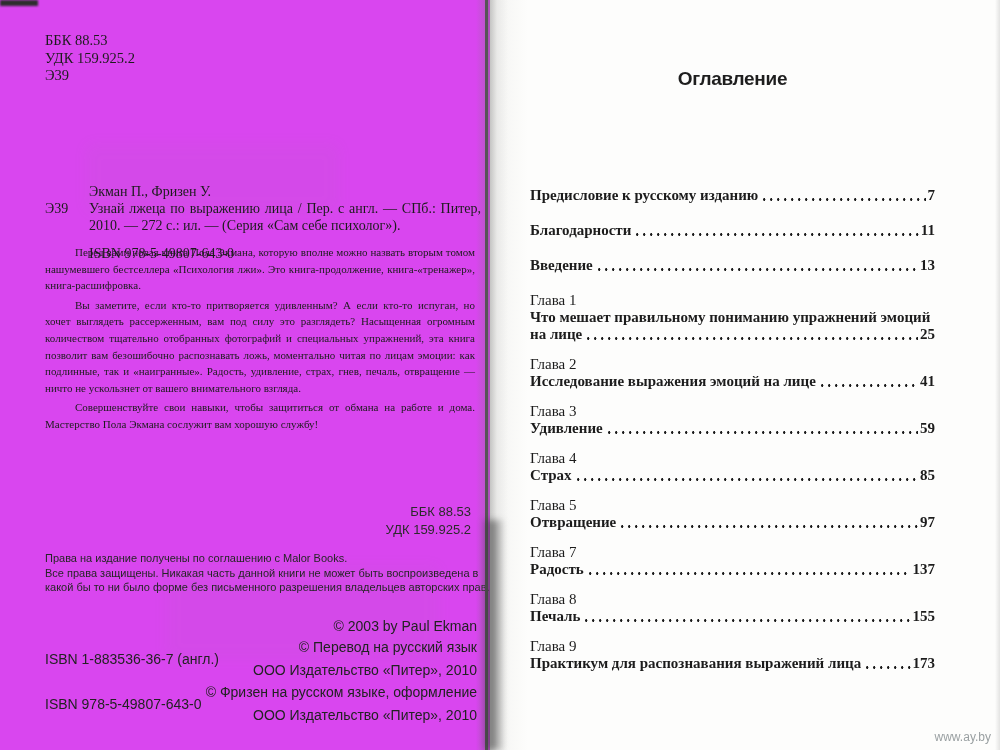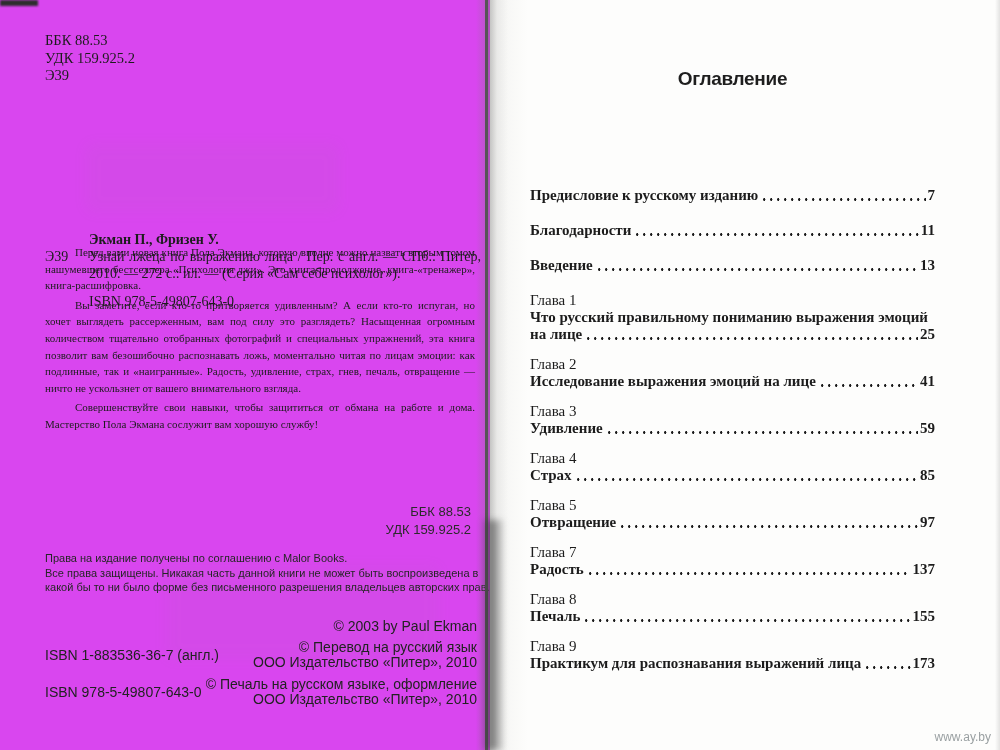--- a/index.html
+++ b/index.html
@@ -5,37 +5,37 @@
   html,body{margin:0;padding:0;}
   body{width:1000px;height:750px;overflow:hidden;background:#ffffff;
        font-family:"Liberation Serif", serif;color:#1c1c1c;
        -webkit-font-smoothing:antialiased;}
   .scan{position:relative;width:1000px;height:750px;background:#fefefe;overflow:hidden;}
 
   
   .left-page{position:absolute;left:0;top:0;width:490px;height:750px;background:#d946ef;}
   .codes{position:absolute;left:45px;top:32px;font-size:14.5px;line-height:17.5px;}
   .imprint{position:absolute;left:45px;top:183px;width:436px;font-size:14px;line-height:17px;}
-  .authors{margin-left:44px;font-weight:bold;margin-top:48px;}
+  .authors{margin-left:44px;font-weight:normal;}
   .cite-row{display:flex;}
   .cite-code{flex:none;width:44px;}
   .cite-text{flex:1;text-align:justify;}
   .isbn-top{margin-left:44px;margin-top:11px;}
   .annotation{position:absolute;left:45px;top:244px;width:430px;
               font-size:11px;line-height:16.6px;text-align:justify;}
   .annotation p{margin:0 0 3px 0;text-indent:30px;}
   .codes-right{position:absolute;left:45px;top:503px;width:426px;text-align:right;
                font-family:"Liberation Sans", sans-serif;font-size:13px;line-height:18px;color:#2b2b2b;}
   .rights{position:absolute;left:45px;top:551px;width:446px;
           font-family:"Liberation Sans", sans-serif;font-size:11px;line-height:14.6px;color:#262626;}
   .copyright{position:absolute;left:45px;top:619px;width:432px;
              font-family:"Liberation Sans", sans-serif;font-size:14px;line-height:14px;color:#222;}
   .cr-row{display:flex;justify-content:space-between;align-items:center;margin-bottom:8px;}
   .cr-row-first{justify-content:flex-end;margin-bottom:7px;}
-  .cr-right-col{display:flex;flex-direction:column;text-align:right;margin-left:auto;row-gap:1px;}
+  .cr-right-col{display:flex;flex-direction:column;text-align:right;margin-left:auto;row-gap:9px;}
 
   
   .ghost{position:absolute;background:#8a8a8a;opacity:0.055;filter:blur(7px);border-radius:8px;}
   .ghost-a{left:85px;top:143px;width:255px;height:70px;}
   .ghost-b{left:165px;top:565px;width:275px;height:95px;}
 
   
   .spine-left{position:absolute;left:476px;top:0;height:100%;width:9px;
               background:linear-gradient(to left,rgba(120,120,120,.28),rgba(255,255,255,0));}
   .spine-core{position:absolute;left:485px;top:0;height:100%;width:3px;background:#555;}
@@ -115,21 +115,21 @@
       <div class="cr-row">
         <span>ISBN 1-883536-36-7 (англ.)</span>
         <span class="cr-right-col">
           <span>© Перевод на русский язык</span>
           <span>ООО Издательство «Питер», 2010</span>
         </span>
       </div>
       <div class="cr-row">
         <span>ISBN 978-5-49807-643-0</span>
         <span class="cr-right-col">
-          <span>© Печаль на русском языке, оформление</span>
+          <span>© Фризен на русском языке, оформление</span>
           <span>ООО Издательство «Питер», 2010</span>
         </span>
       </div>
     </div>
   </div>
 
   <div class="right-page">
     <div class="toc-heading">Оглавление</div>
     <div class="toc-list">
         <div class="toc-entry front">
@@ -148,21 +148,21 @@
         </div>
         <div class="toc-entry front">
           <div class="toc-row">
             <span class="toc-title">Введение</span>
             <span class="dots"></span>
             <span class="toc-page">13</span>
           </div>
         </div>
         <div class="toc-entry">
           <div class="toc-chapter">Глава 1</div>
-          <div class="toc-wrap">Что русский правильному пониманию выражения эмоций</div>
+          <div class="toc-wrap">Что мешает правильному пониманию упражнений эмоций</div>
           <div class="toc-row">
             <span class="toc-title">на лице</span>
             <span class="dots"></span>
             <span class="toc-page">25</span>
           </div>
         </div>
         <div class="toc-entry">
           <div class="toc-chapter">Глава 2</div>
           <div class="toc-row">
             <span class="toc-title">Исследование выражения эмоций на лице</span>

